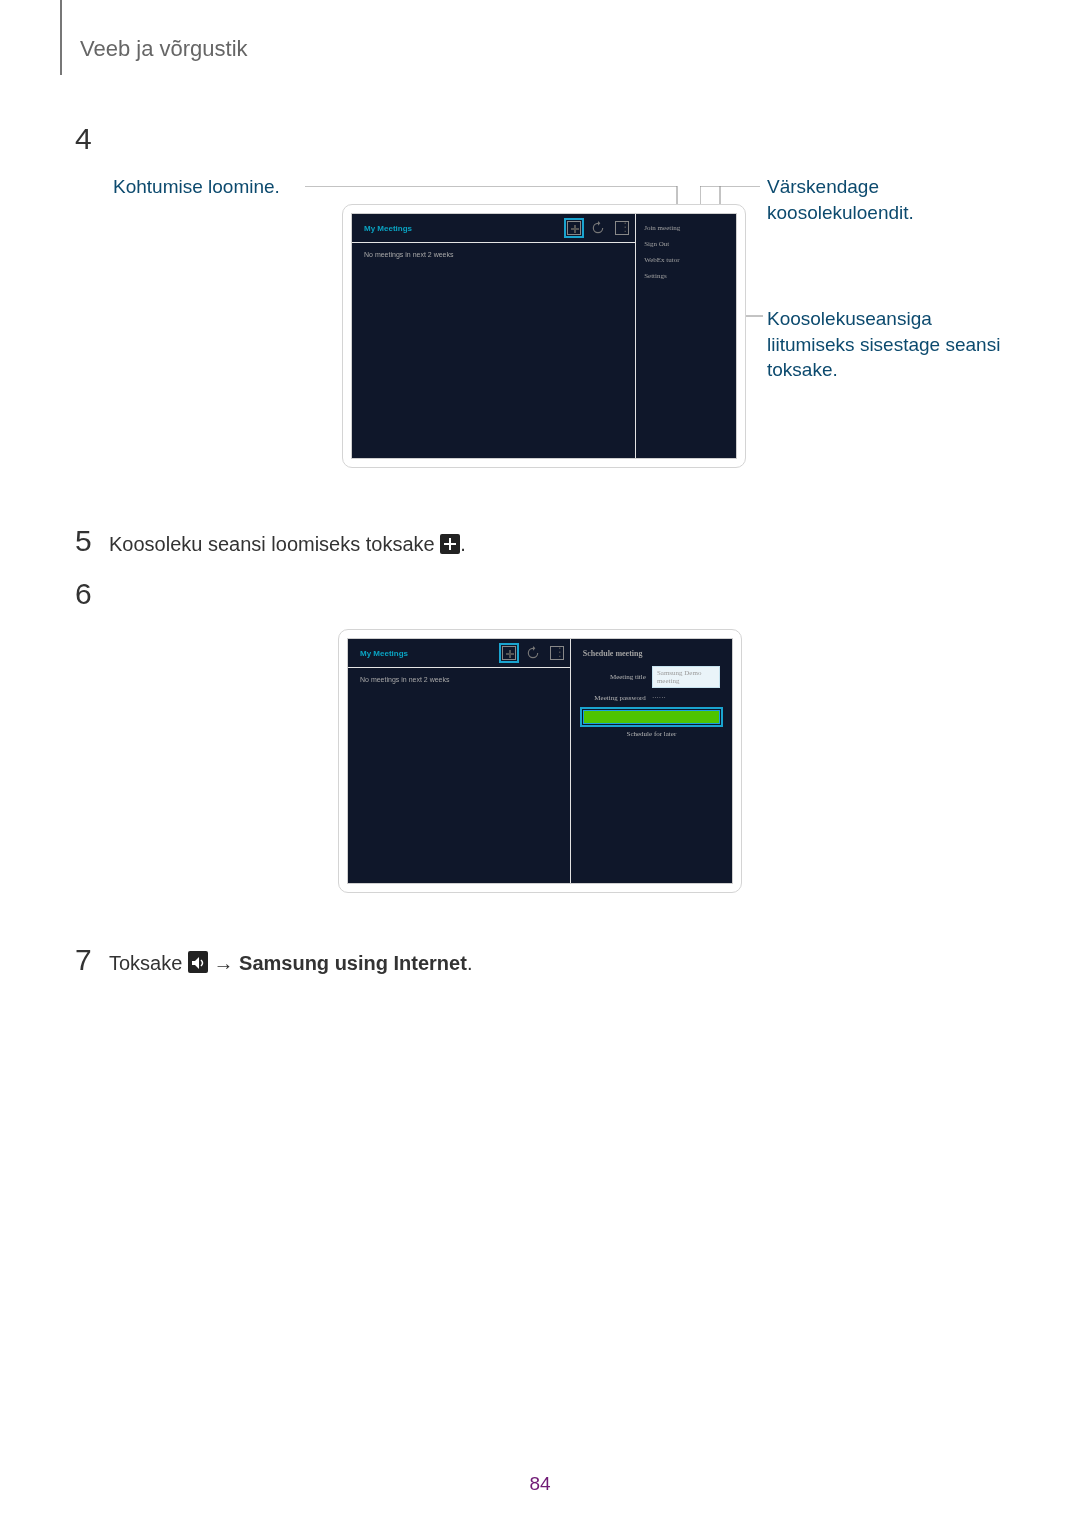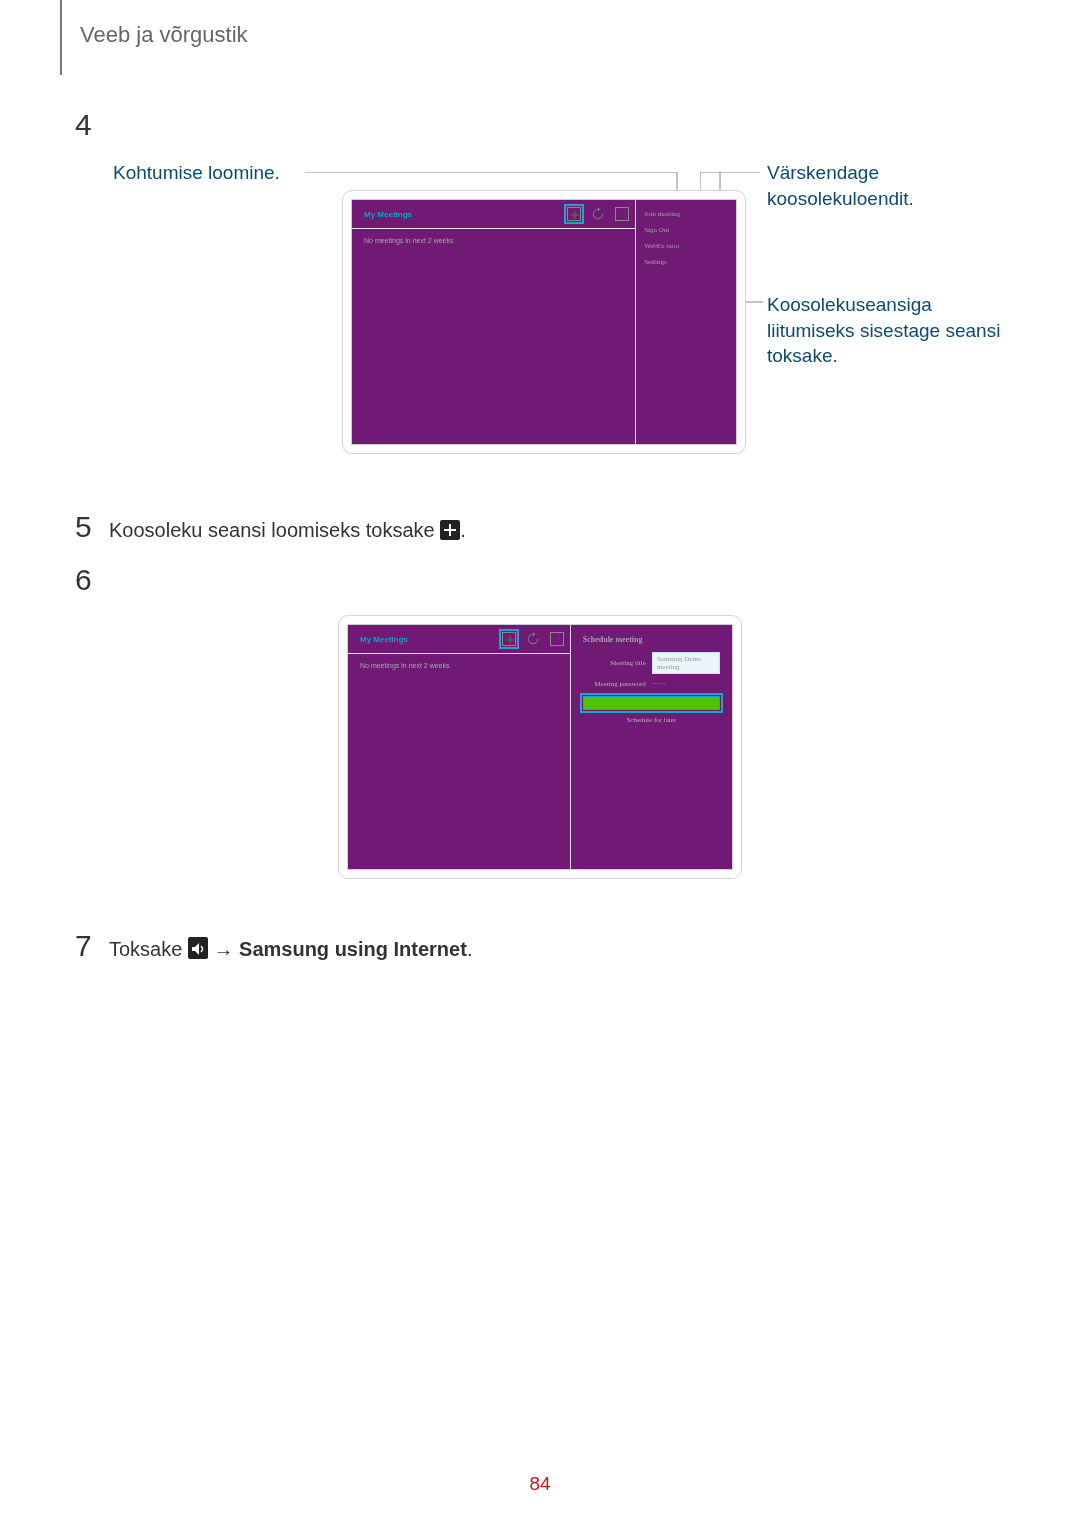--- a/index.html
+++ b/index.html
@@ -7,21 +7,21 @@
     padding: 0;
     background: #fff;
     font-family: "Segoe UI", "Myriad Pro", "Helvetica Neue", Arial, sans-serif;
     color: #333;
   }
   .page {
     width: 1080px;
     height: 1527px;
     position: relative;
     box-sizing: border-box;
-    padding: 22px 75px 30px 75px;
+    padding: 36px 75px 30px 75px;
   }
   .header-rule {
     position: absolute;
     left: 60px;
     top: 0;
     width: 2px;
     height: 75px;
     background: #777;
   }
   .section-title {
@@ -118,21 +118,21 @@
     border-radius: 10px;
     box-sizing: border-box;
     padding: 8px;
     background: #fff;
   }
   .screen {
     width: 100%;
     height: 100%;
     border: 1px solid #cfcfcf;
     box-sizing: border-box;
-    background: #701a75;
+    background: #0f172a;
     display: flex;
   }
   .screen-left {
     flex: 1 1 auto;
     border-right: 1px solid #e2e2e2;
     position: relative;
   }
   .screen-right {
     flex: 0 0 26%;
     min-width: 26%;
@@ -234,21 +234,21 @@
     margin-top: 6px;
   }
 
   .page-number {
     position: absolute;
     bottom: 32px;
     width: 1080px;
     left: 0;
     text-align: center;
     font-size: 19px;
-    color: #b91c1c;
+    color: #701a75;
   }
 </style>
 </head>
 <body>
 
 <div class="page">
   <div class="header-rule"></div>
   <div class="section-title">Veeb ja võrgustik</div>
 
   <div class="steps">

